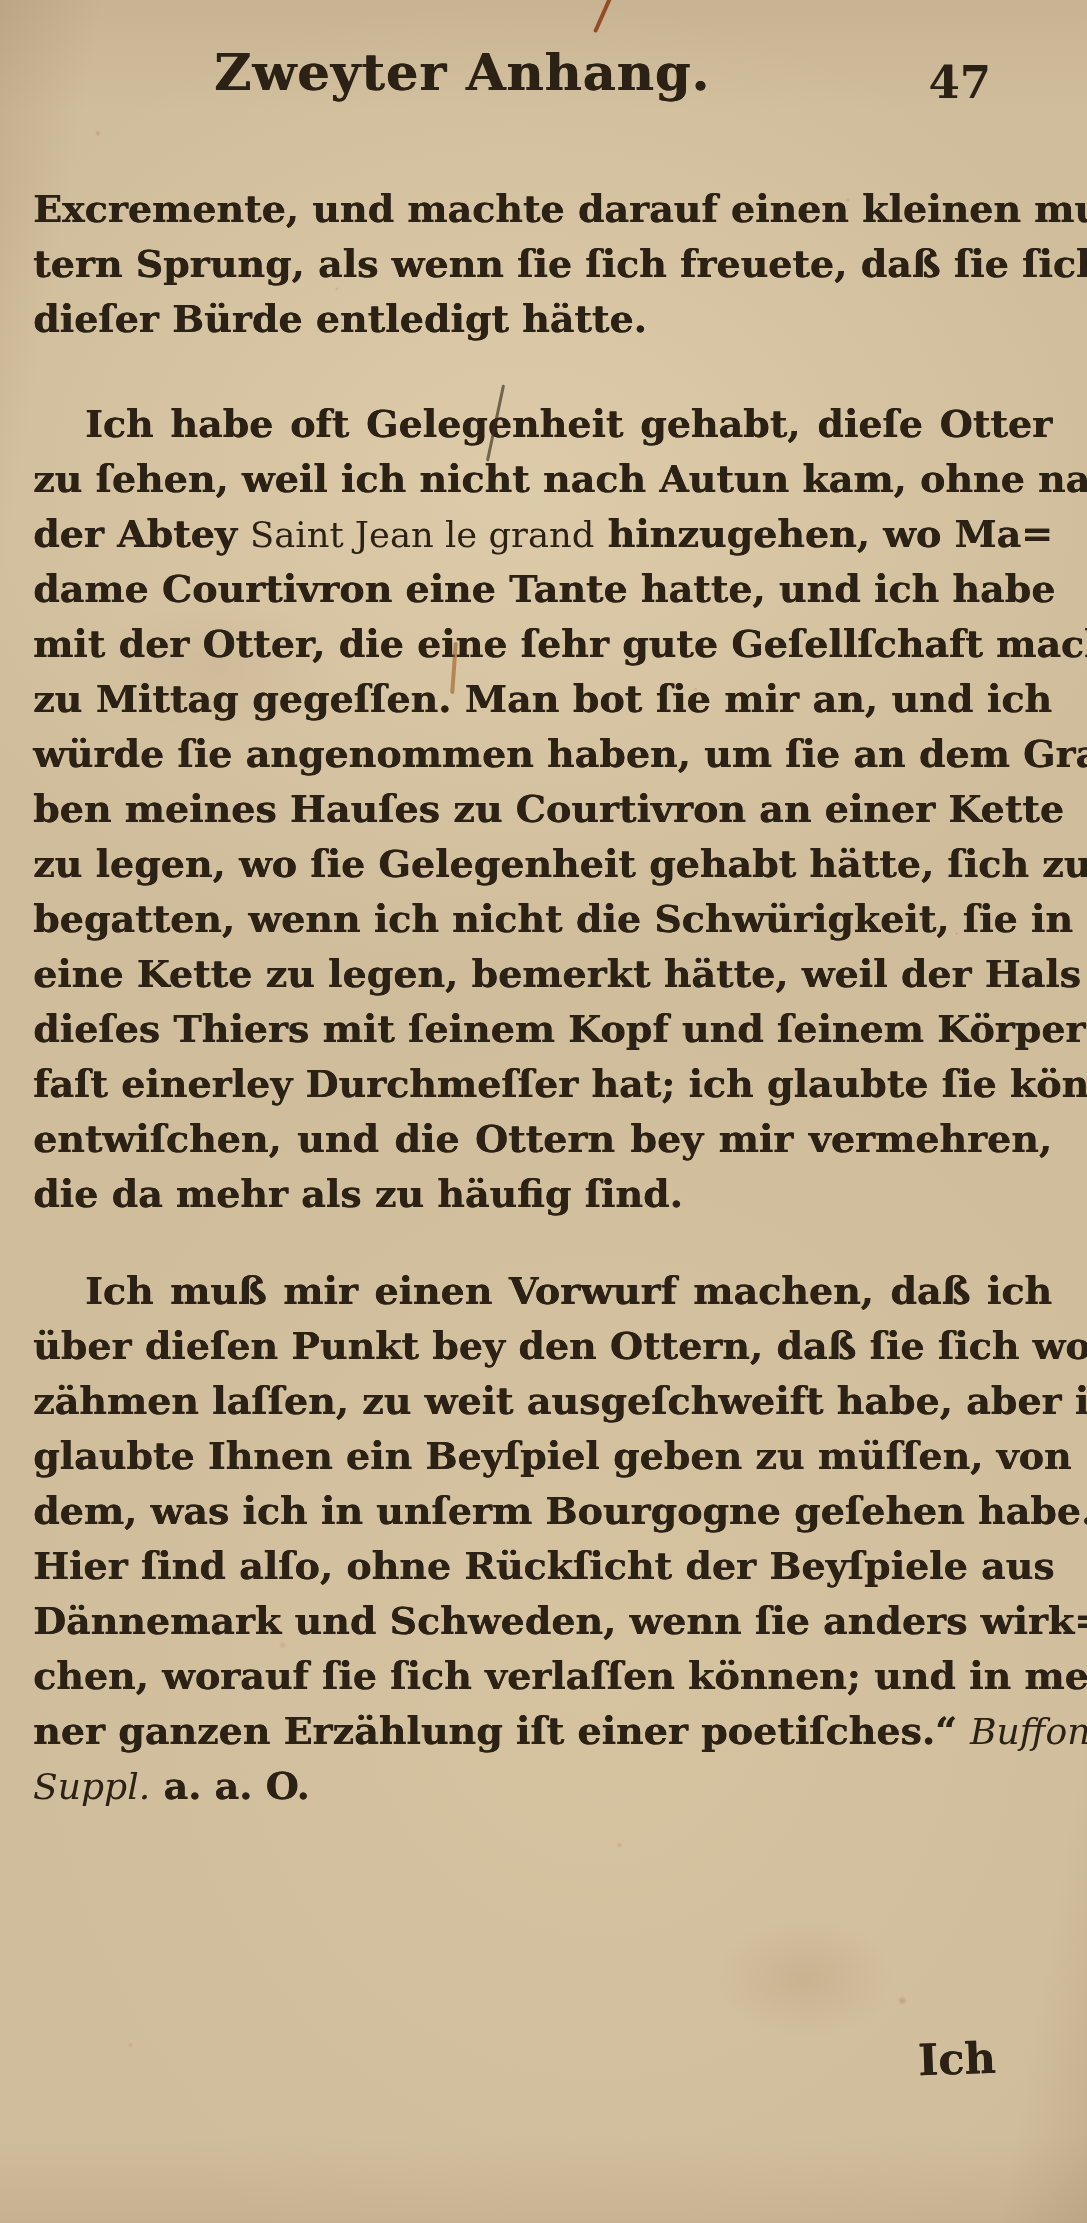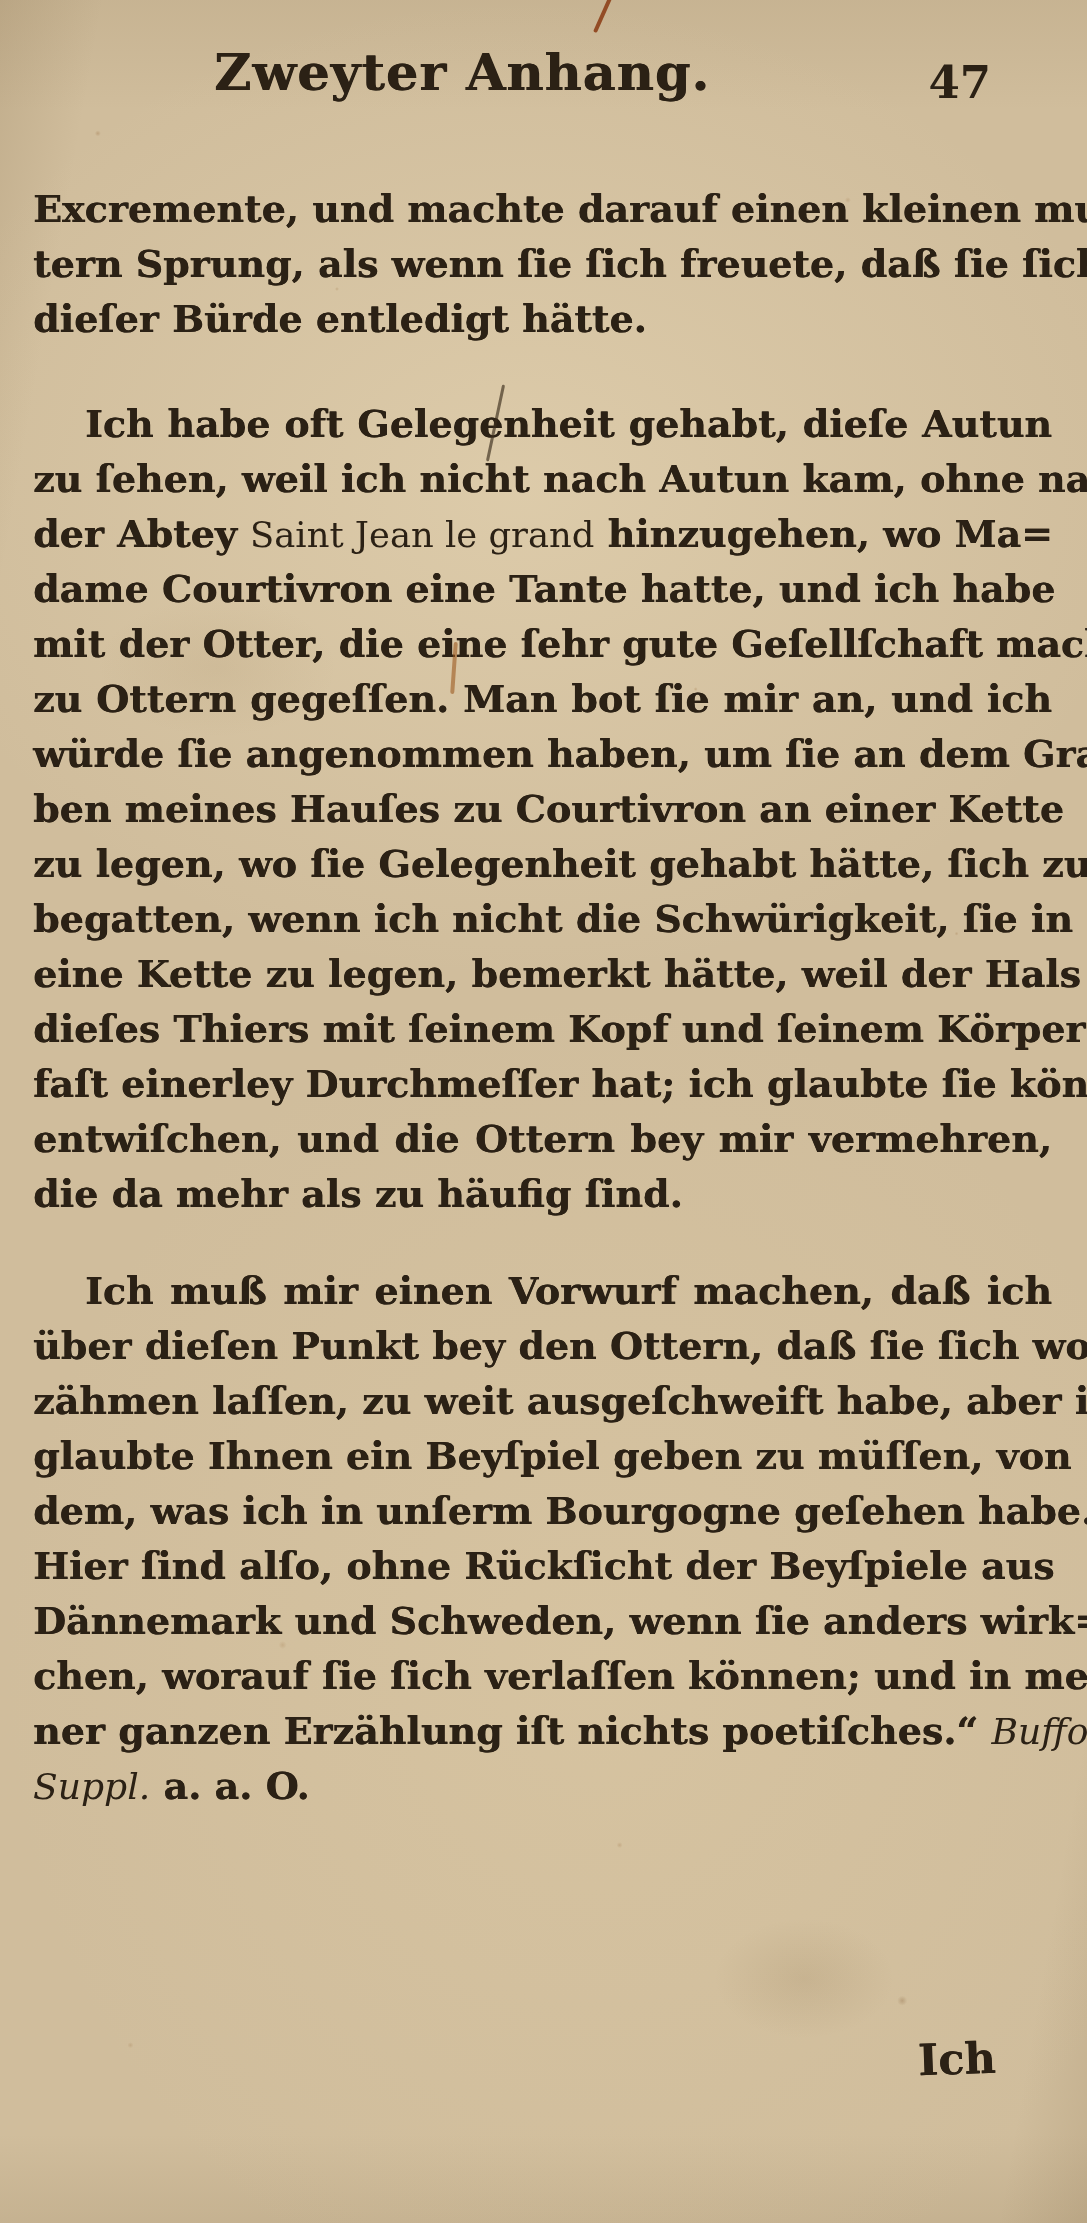--- a/index.html
+++ b/index.html
@@ -87,46 +87,46 @@
   <span class="header-title">Zweyter Anhang.</span>
   <span class="page-number">47</span>
 
   <div class="body-text" id="body-text">
       <div class="para">
         <div class="line"><span>Excremente, und machte darauf einen kleinen mun=</span></div>
         <div class="line"><span>tern Sprung, als wenn ſie ſich freuete, daß ſie ſich</span></div>
         <div class="line line-last"><span>dieſer Bürde entledigt hätte.</span></div>
       </div>
       <div class="para indent-first">
-        <div class="line"><span>Ich habe oft Gelegenheit gehabt, dieſe Autun</span></div>
+        <div class="line"><span>Ich habe oft Gelegenheit gehabt, dieſe Otter</span></div>
         <div class="line"><span>zu ſehen, weil ich nicht nach Autun kam, ohne nach</span></div>
         <div class="line"><span>der Abtey </span><span class="seg-a">Saint Jean le grand</span><span> hinzugehen, wo Ma=</span></div>
         <div class="line"><span>dame Courtivron eine Tante hatte, und ich habe</span></div>
         <div class="line"><span>mit der Otter, die eine ſehr gute Geſellſchaft machte,</span></div>
-        <div class="line"><span>zu Ottern gegeſſen. Man bot ſie mir an, und ich</span></div>
+        <div class="line"><span>zu Mittag gegeſſen. Man bot ſie mir an, und ich</span></div>
         <div class="line"><span>würde ſie angenommen haben, um ſie an dem Gra=</span></div>
         <div class="line"><span>ben meines Hauſes zu Courtivron an einer Kette</span></div>
         <div class="line"><span>zu legen, wo ſie Gelegenheit gehabt hätte, ſich zu</span></div>
         <div class="line"><span>begatten, wenn ich nicht die Schwürigkeit, ſie in</span></div>
         <div class="line"><span>eine Kette zu legen, bemerkt hätte, weil der Hals</span></div>
         <div class="line"><span>dieſes Thiers mit ſeinem Kopf und ſeinem Körper</span></div>
         <div class="line"><span>faſt einerley Durchmeſſer hat; ich glaubte ſie könnte</span></div>
         <div class="line"><span>entwiſchen, und die Ottern bey mir vermehren,</span></div>
         <div class="line line-last"><span>die da mehr als zu häufig ſind.</span></div>
       </div>
       <div class="para indent-first">
         <div class="line"><span>Ich muß mir einen Vorwurf machen, daß ich</span></div>
         <div class="line"><span>über dieſen Punkt bey den Ottern, daß ſie ſich wohl</span></div>
         <div class="line"><span>zähmen laſſen, zu weit ausgeſchweift habe, aber ich</span></div>
         <div class="line"><span>glaubte Ihnen ein Beyſpiel geben zu müſſen, von</span></div>
         <div class="line"><span>dem, was ich in unſerm Bourgogne geſehen habe.</span></div>
         <div class="line"><span>Hier ſind alſo, ohne Rückſicht der Beyſpiele aus</span></div>
         <div class="line"><span>Dännemark und Schweden, wenn ſie anders wirk=</span></div>
         <div class="line"><span>chen, worauf ſie ſich verlaſſen können; und in mei=</span></div>
-        <div class="line"><span>ner ganzen Erzählung iſt nichts poetiſches.“ </span><span class="seg-i">Buffon</span></div>
+        <div class="line"><span>ner ganzen Erzählung iſt einer poetiſches.“ </span><span class="seg-i">Buffon</span></div>
         <div class="line line-last"><span class="seg-i">Suppl.</span><span> a. a. O.</span></div>
       </div>
     </div>
 
   <span class="catchword">Ich</span>
 
   <div class="fiber-mark"></div>
   <div class="ink-stroke"></div>
   <div class="ink-dot"></div>
 </div>

